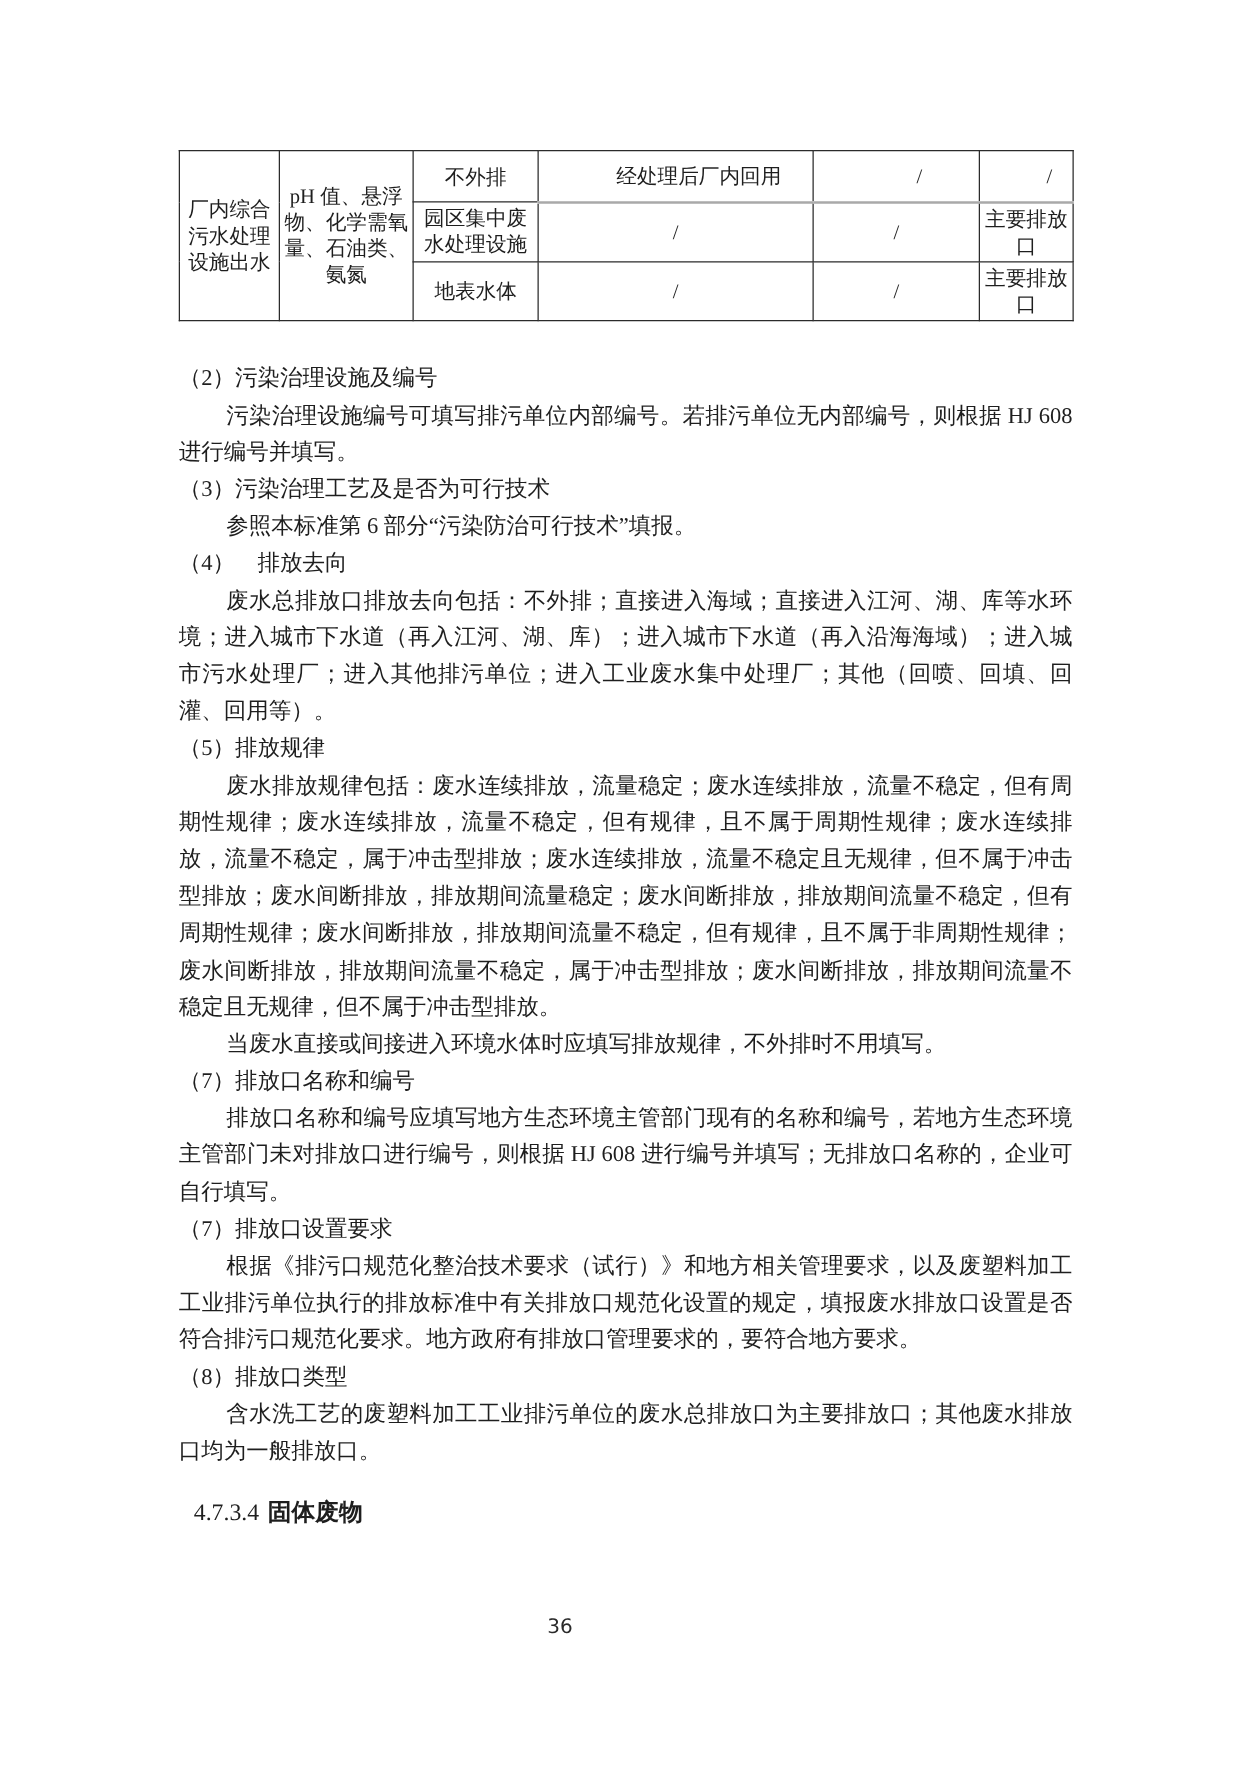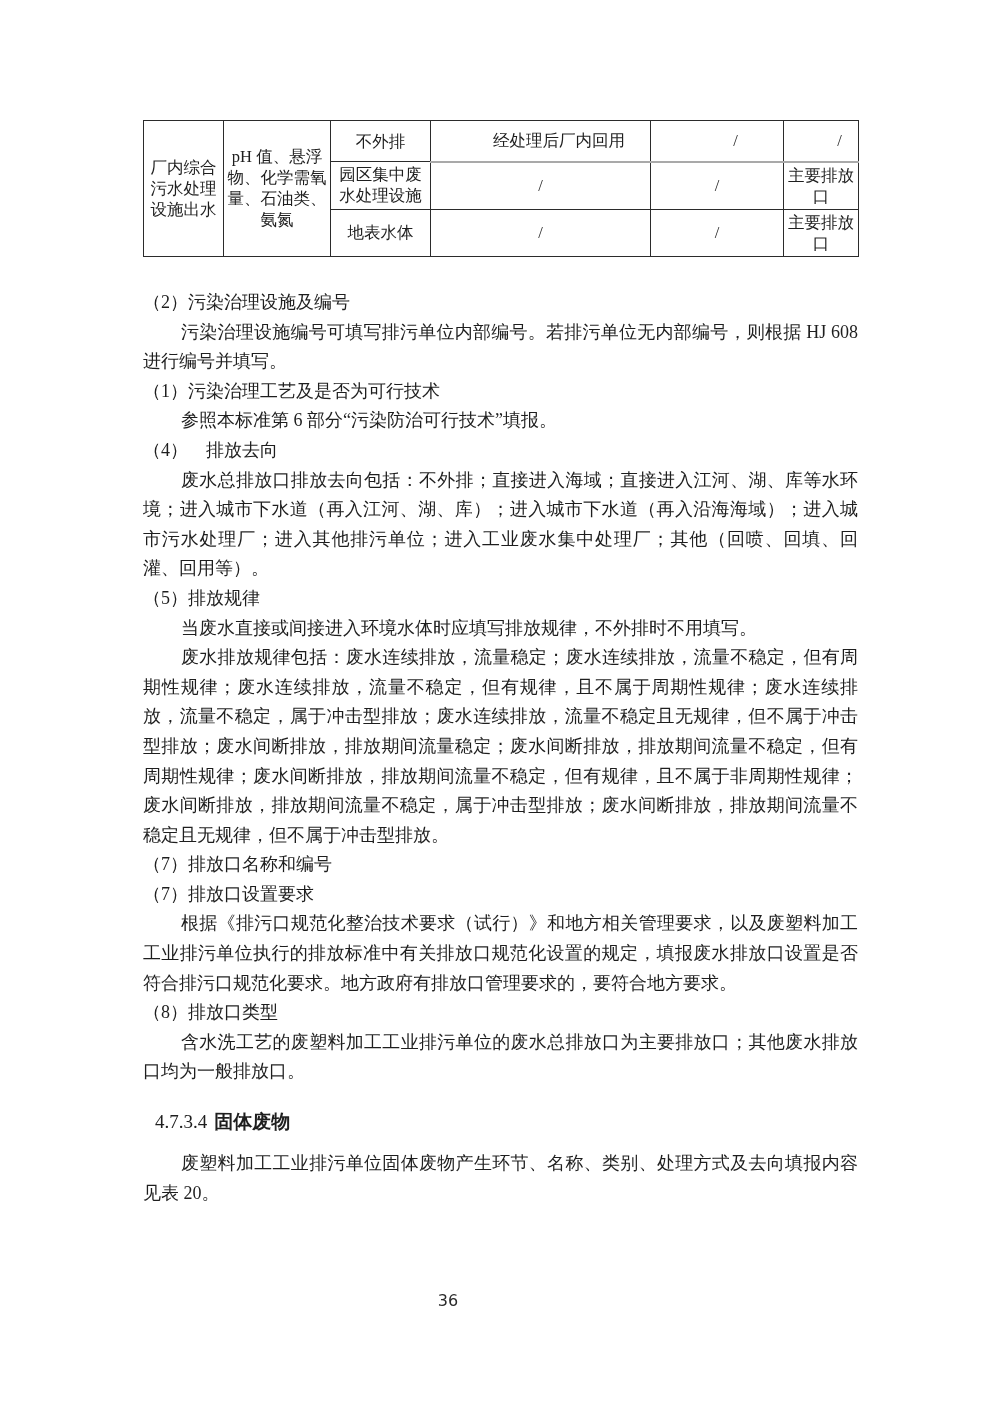--- a/index.html
+++ b/index.html
@@ -98,33 +98,33 @@
         <td>/</td>
         <td>/</td>
         <td class="cell-outlet">主要排放口</td>
       </tr>
     </tbody>
   </table>
 
   <div class="content">
     <div class="para para-head">（2）污染治理设施及编号</div>
     <div class="para para-body">污染治理设施编号可填写排污单位内部编号。若排污单位无内部编号，则根据 HJ 608 进行编号并填写。</div>
-    <div class="para para-head">（1）污染治理工艺及是否为可行技术</div>
+    <div class="para para-head">（3）污染治理工艺及是否为可行技术</div>
     <div class="para para-body">参照本标准第 6 部分“污染防治可行技术”填报。</div>
     <div class="para para-head">（4）　排放去向</div>
     <div class="para para-body">废水总排放口排放去向包括：不外排；直接进入海域；直接进入江河、湖、库等水环境；进入城市下水道（再入江河、湖、库）；进入城市下水道（再入沿海海域）；进入城市污水处理厂；进入其他排污单位；进入工业废水集中处理厂；其他（回喷、回填、回灌、回用等）。</div>
     <div class="para para-head">（5）排放规律</div>
+    <div class="para para-body">废水排放规律包括：废水连续排放，流量稳定；废水连续排放，流量不稳定，但有周期性规律；废水连续排放，流量不稳定，但有规律，且不属于周期性规律；废水连续排放，流量不稳定，属于冲击型排放；废水连续排放，流量不稳定且无规律，但不属于冲击型排放；废水间断排放，排放期间流量稳定；废水间断排放，排放期间流量不稳定，但有周期性规律；废水间断排放，排放期间流量不稳定，但有规律，且不属于非周期性规律；废水间断排放，排放期间流量不稳定，属于冲击型排放；废水间断排放，排放期间流量不稳定且无规律，但不属于冲击型排放。</div>
     <div class="para para-body">当废水直接或间接进入环境水体时应填写排放规律，不外排时不用填写。</div>
-    <div class="para para-body">废水排放规律包括：废水连续排放，流量稳定；废水连续排放，流量不稳定，但有周期性规律；废水连续排放，流量不稳定，但有规律，且不属于周期性规律；废水连续排放，流量不稳定，属于冲击型排放；废水连续排放，流量不稳定且无规律，但不属于冲击型排放；废水间断排放，排放期间流量稳定；废水间断排放，排放期间流量不稳定，但有周期性规律；废水间断排放，排放期间流量不稳定，但有规律，且不属于非周期性规律；废水间断排放，排放期间流量不稳定，属于冲击型排放；废水间断排放，排放期间流量不稳定且无规律，但不属于冲击型排放。</div>
     <div class="para para-head">（7）排放口名称和编号</div>
+    <div class="para para-body">排放口名称和编号应填写地方生态环境主管部门现有的名称和编号，若地方生态环境主管部门未对排放口进行编号，则根据 HJ 608 进行编号并填写；无排放口名称的，企业可自行填写。</div>
     <div class="para para-head">（7）排放口设置要求</div>
     <div class="para para-body">根据《排污口规范化整治技术要求（试行）》和地方相关管理要求，以及废塑料加工工业排污单位执行的排放标准中有关排放口规范化设置的规定，填报废水排放口设置是否符合排污口规范化要求。地方政府有排放口管理要求的，要符合地方要求。</div>
     <div class="para para-head">（8）排放口类型</div>
     <div class="para para-body">含水洗工艺的废塑料加工工业排污单位的废水总排放口为主要排放口；其他废水排放口均为一般排放口。</div>
 
     <div class="section-heading"><span class="section-number">4.7.3.4</span><span class="section-title">固体废物</span></div>
 
-    <div class="para para-body closing-para">废塑料加工工业排污单位固体废物产生环节、名称、类别、处理方式及去向填报内容见表 20。</div>
   </div>
 
   <div class="page-number">36</div>
 
 </div>
 
 </body></html>

